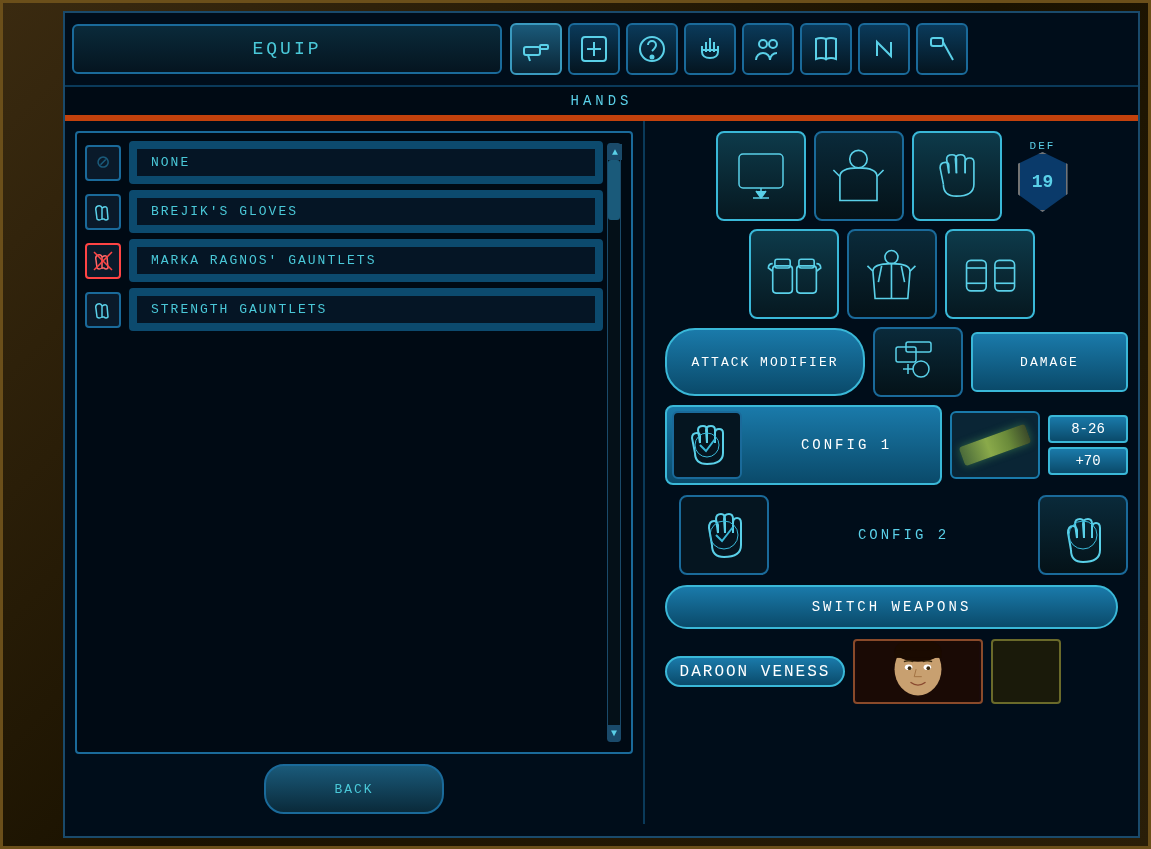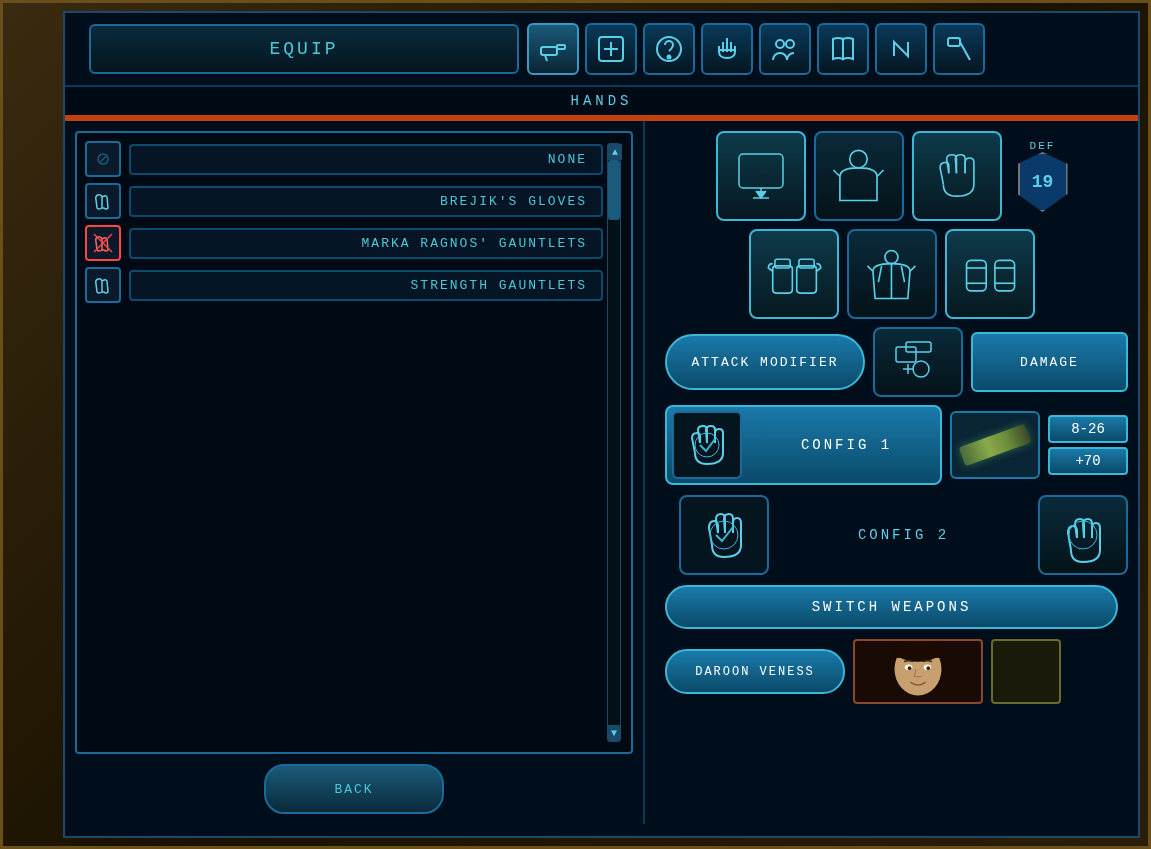--- a/index.html
+++ b/index.html
@@ -24,21 +24,21 @@
       position: absolute;
       top: 8px; left: 60px; right: 8px; bottom: 8px;
       background: #000d1a;
       border: 2px solid #1a4a6b;
     }
 
     
     .toolbar {
       display: flex;
       align-items: center;
-      padding: 10px 24px;
+      padding: 10px 7px;
       gap: 8px;
       background: #000d1a;
       border-bottom: 2px solid #0a3a5a;
     }
 
     .equip-btn {
       flex: 0 0 430px;
       height: 50px;
       background: linear-gradient(180deg, #0a2a3a 0%, #051520 100%);
       border: 2px solid #1a6a9a;
@@ -133,29 +133,28 @@
       font-size: 16px;
     }
 
     .item-icon.selected {
       border-color: #ff4444;
     }
 
     .item-label {
       flex: 1;
       background: #051525;
-      border: 2px solid #0c4a6e;
+      border: 8px solid #0c4a6e;
       border-radius: 4px;
       padding: 6px 14px;
       color: #4ac8d8;
       font-family: 'Courier New', monospace;
       font-size: 13px;
       letter-spacing: 2px;
       text-transform: uppercase;
-      text-align: right;
     }
 
     .scrollbar {
       position: absolute;
       right: 10px;
       top: 10px;
       width: 14px;
       height: calc(100% - 20px);
       background: #041018;
       border: 1px solid #1a4a6a;
@@ -240,21 +239,21 @@
     .attack-row {
       display: flex;
       gap: 8px;
       align-items: center;
       margin-bottom: 8px;
       margin-left: 10px;
     }
 
     .attack-modifier-btn {
       flex: 0 0 200px;
-      height: 56px;
+      height: 68px;
       background: linear-gradient(180deg, #1a7aaa 0%, #0a4a6a 100%);
       border: 2px solid #3ab8d8;
       border-radius: 30px;
       color: #ffffff;
       font-family: 'Courier New', monospace;
       font-size: 13px;
       letter-spacing: 2px;
       text-transform: uppercase;
       cursor: pointer;
       display: flex;
@@ -774,21 +773,21 @@
               <path d="M28 30 L27 16 Q27 11 32 11 Q36 11 36 16 L36 30"></path>
               <path d="M36 30 L36 20 Q36 15 40 15 Q44 15 44 20 L44 42 Q44 54 27 54 Q15 54 15 42"></path>
               <circle cx="27" cy="27" r="14" stroke="#3ab8d8" stroke-width="1"></circle>
             </svg>
           </div>
         </div>
 
         <button class="switch-weapons-btn">Switch Weapons</button>
 
         <div style="display:flex;align-items:center;gap:8px;margin-left:10px;">
-          <button style="flex:0 0 180px;height:45px;background:linear-gradient(180deg,#1a7aaa,#0a4a6a);border:2px solid #3ab8d8;border-radius:22px;color:#fff;font-family:'Courier New',monospace;font-size:12px;letter-spacing:2px;text-transform:uppercase;cursor:pointer;">Daroon Veness</button>
+          <button style="flex:0 0 180px;height:31px;background:linear-gradient(180deg,#1a7aaa,#0a4a6a);border:2px solid #3ab8d8;border-radius:22px;color:#fff;font-family:'Courier New',monospace;font-size:16px;letter-spacing:2px;text-transform:uppercase;cursor:pointer;">Daroon Veness</button>
 
           <div class="char-portrait">
             <svg class="face-svg" viewBox="0 0 130 65" fill="none">
               <rect width="130" height="65" fill="#1a0a05"></rect>
 
               <ellipse cx="65" cy="30" rx="25" ry="28" fill="#c8a070"></ellipse>
 
               <ellipse cx="65" cy="10" rx="25" ry="12" fill="#1a0a00"></ellipse>
               <rect x="40" y="10" width="50" height="8" fill="#1a0a00"></rect>
 

